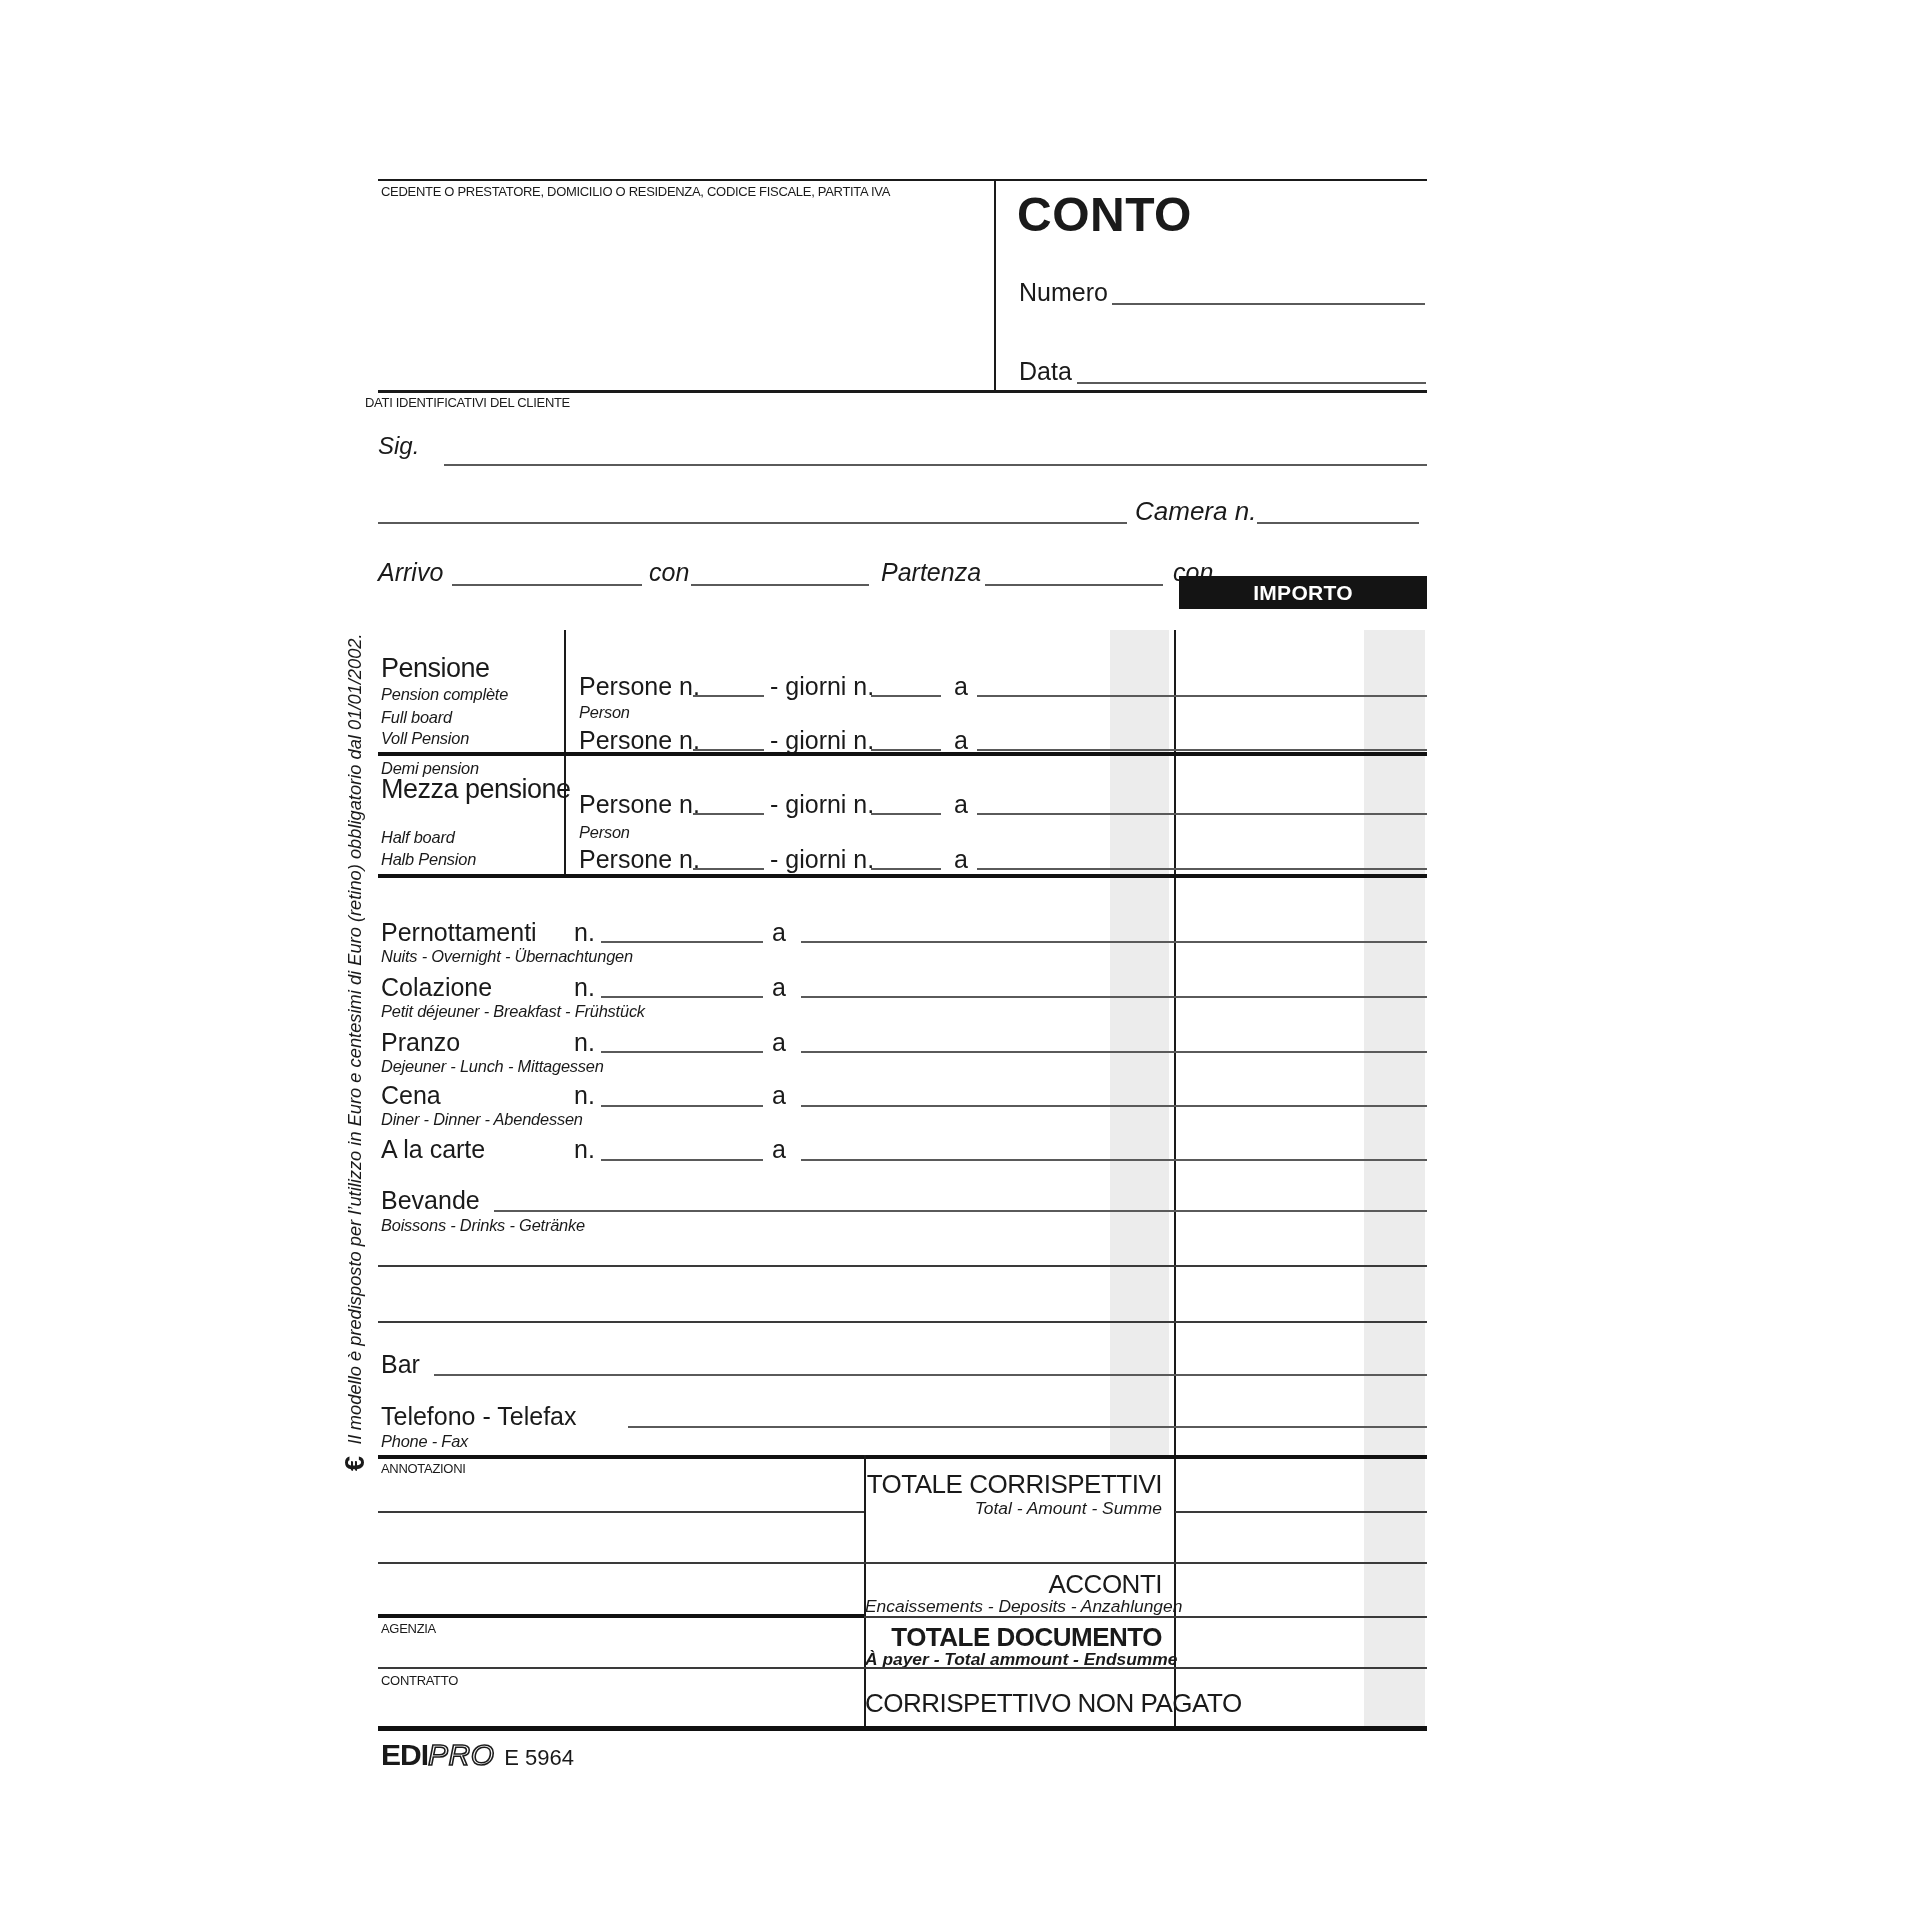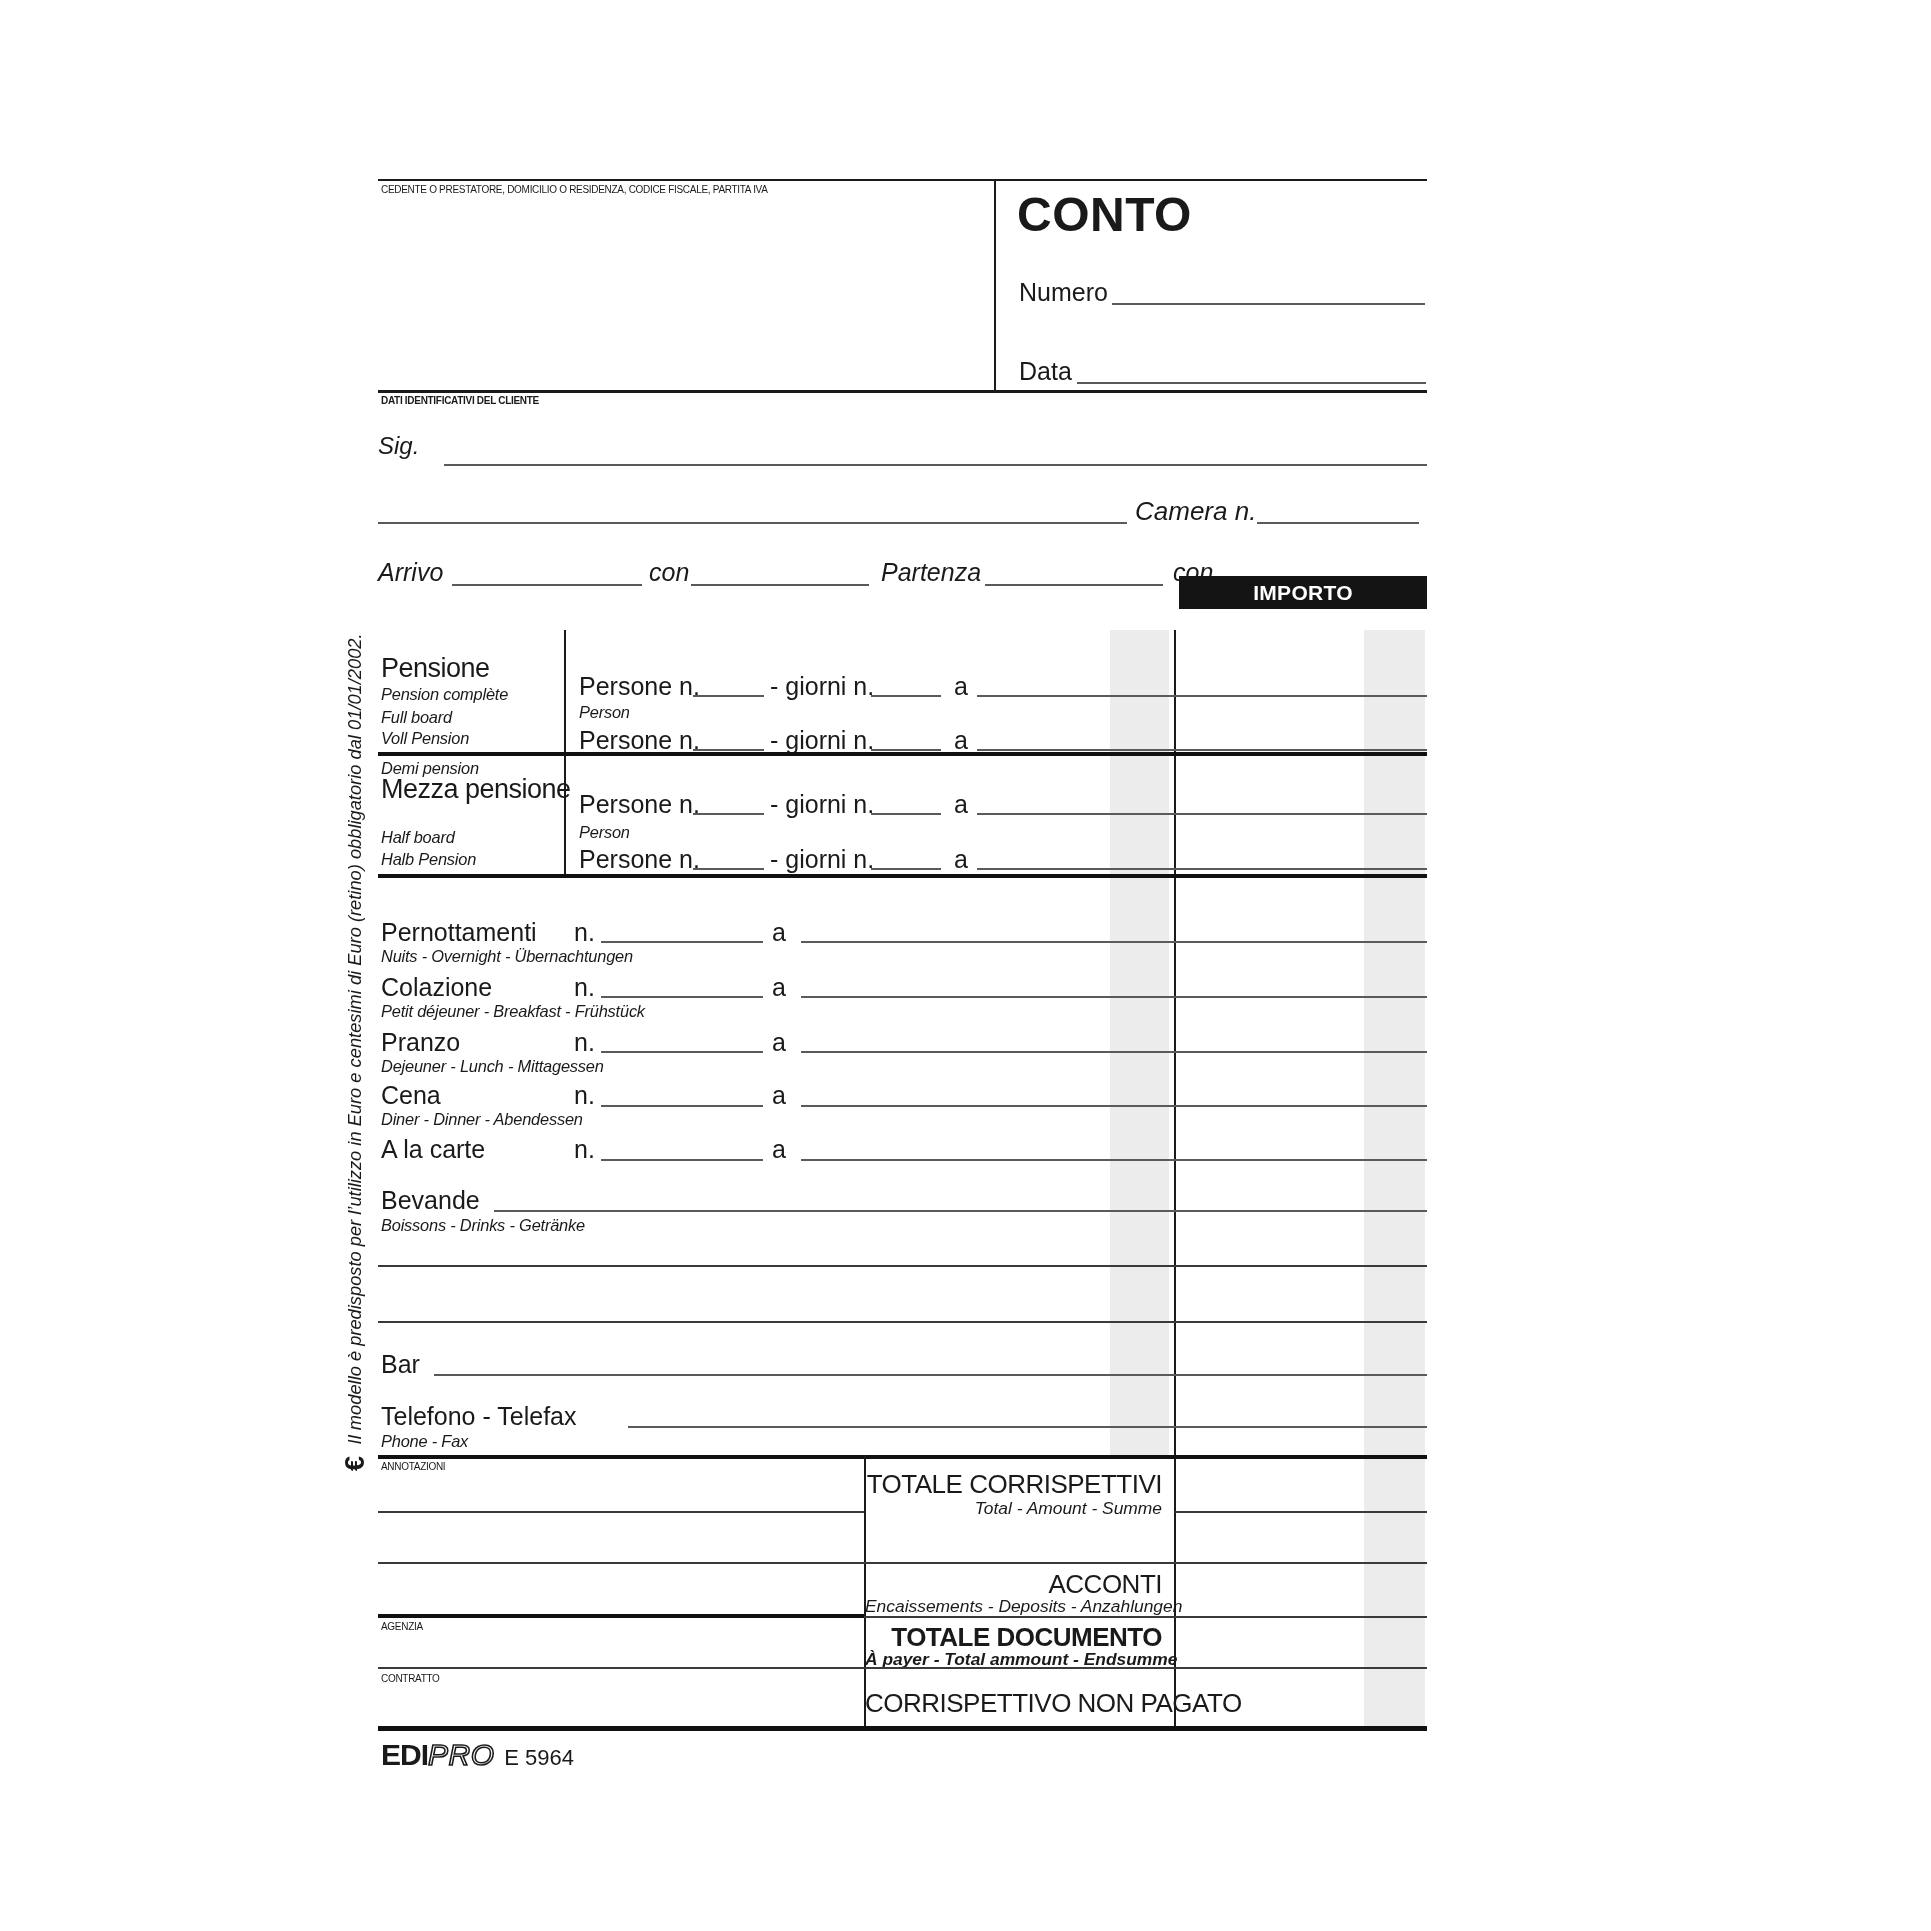--- a/index.html
+++ b/index.html
@@ -1,19 +1,19 @@
 <!DOCTYPE html>
 <html><head>
 <meta charset="utf-8">
 <style>
   html,body{margin:0;padding:0;background:#fff;}
   #page{position:relative;width:1931px;height:1931px;background:#fff;overflow:hidden;
         font-family:"Liberation Sans",sans-serif;color:#1a1a1a;}
   .t{position:absolute;white-space:nowrap;line-height:1;}
-  .small{font-size:10px;letter-spacing:-0.3px;}
+  .small{font-size:13px;letter-spacing:-0.3px;}
   .lbl26{font-size:25px;}
   .lbl28{font-size:27px;letter-spacing:-0.5px;}
   .it{font-style:italic;}
   .sub{font-style:italic;font-size:16.4px;letter-spacing:-0.2px;}
   .hl{position:absolute;background:#1a1a1a;height:1.9px;}
   .ul{position:absolute;background:#5a5a5a;height:1.9px;}
   .rl{position:absolute;background:#3a3a3a;height:1.9px;}
   .thick{position:absolute;background:#111;height:3.9px;}
   .vl{position:absolute;background:#1a1a1a;width:1.9px;}
   .stripe{position:absolute;background:#ececec;}
@@ -45,21 +45,21 @@
   <div class="t small" style="left:381px;top:185px;">CEDENTE O PRESTATORE, DOMICILIO O RESIDENZA, CODICE FISCALE, PARTITA IVA</div>
 
   <div class="t" id="conto-title" style="left:1017px;top:191px;">CONTO</div>
 
   <div class="t lbl26" style="left:1019px;top:280px;">Numero</div>
   <div class="ul" style="left:1112px;top:303px;width:313px;"></div>
 
   <div class="t lbl26" style="left:1019px;top:359px;text-align:right;">Data</div>
   <div class="ul" style="left:1077px;top:382px;width:349px;"></div>
 
-  <div class="t small" style="left:381px;top:396px;font-weight:bold;">DATI IDENTIFICATIVI DEL CLIENTE</div>
+  <div class="t small" style="left:365px;top:396px;">DATI IDENTIFICATIVI DEL CLIENTE</div>
 
   <div class="t it" style="left:378px;top:434px;font-size:24px;">Sig.</div>
   <div class="ul" style="left:444px;top:464px;width:983px;"></div>
 
   <div class="ul" style="left:378px;top:522px;width:749px;"></div>
   <div class="t it" style="left:1135px;top:498px;font-size:26px;">Camera n.</div>
   <div class="ul" style="left:1257px;top:522px;width:162px;"></div>
 
   <div class="t it lbl26" style="left:378px;top:560px;">Arrivo</div>
   <div class="ul" style="left:452px;top:584px;width:190px;"></div>

